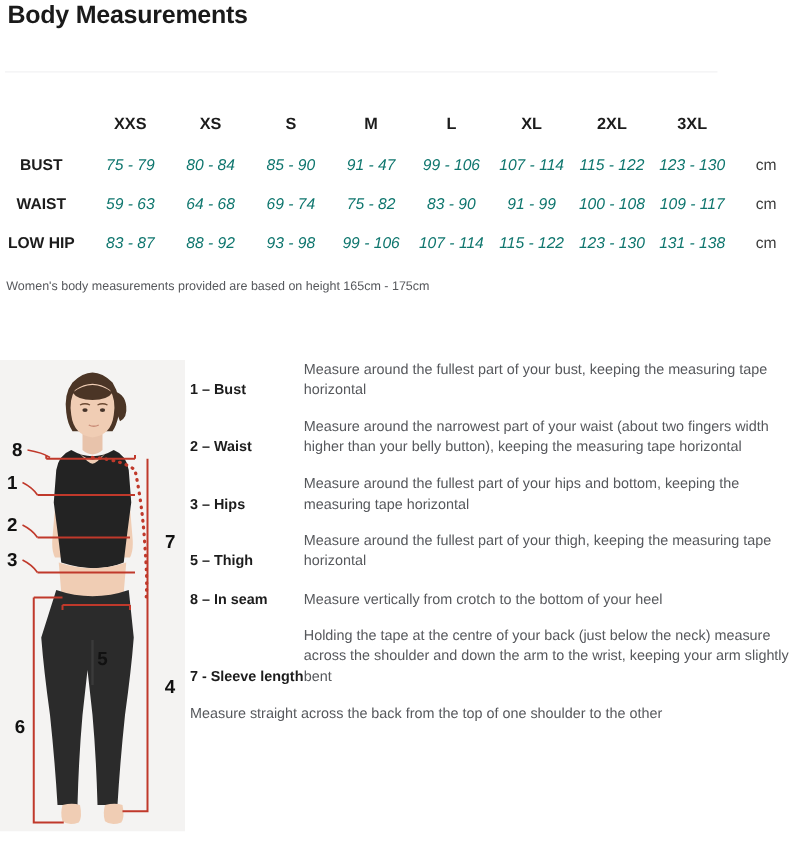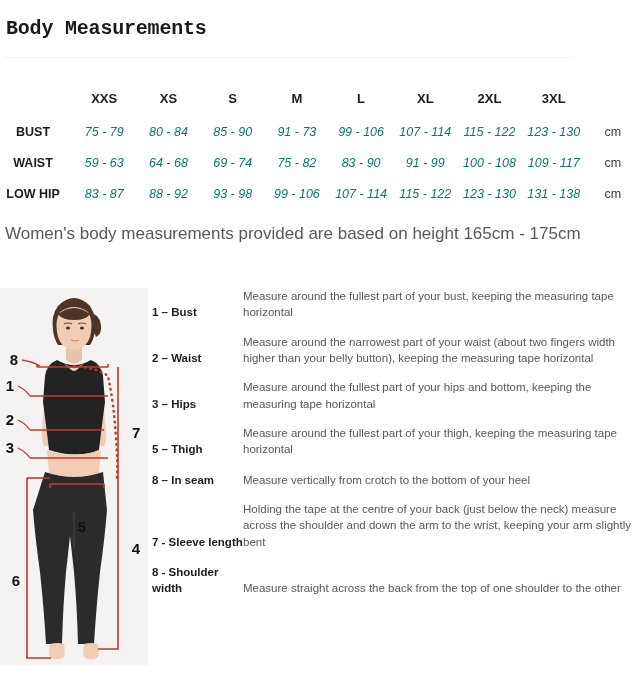--- a/index.html
+++ b/index.html
@@ -14,26 +14,25 @@
     overflow: hidden;
     font-family: "Liberation Sans", sans-serif;
     color: #4a4a4a;
     -webkit-font-smoothing: antialiased;
   }
 
   
   .page-title {
     position: absolute;
     left: 6px;
-    top: 17px;
+    top: 1px;
     font-size: 20px;
     font-weight: bold;
     color: #1a1a1a;
     letter-spacing: -0.2px;
-    font-family: Liberation Mono, monospace;
   }
 
   .divider {
     position: absolute;
     left: 4px;
     top: 57px;
     width: 570px;
     height: 1px;
     background: #f2f2f4;
   }
@@ -83,21 +82,21 @@
   .cell-unit {
     color: #3d3d3d;
     font-size: 12.5px;
     text-align: center;
   }
 
   .table-note {
     position: absolute;
     left: 5px;
     top: 224px;
-    font-size: 17px;
+    font-size: 10px;
     color: #56585c;
   }
 
   
   .figure-panel {
     position: absolute;
     left: 0;
     top: 288px;
     width: 148px;
     height: 377px;
@@ -166,21 +165,21 @@
       <th>3XL</th>
       <th></th>
     </tr>
   </thead>
   <tbody>
     <tr>
       <td class="row-label">BUST</td>
       <td class="cell-value">75 - 79</td>
       <td class="cell-value">80 - 84</td>
       <td class="cell-value">85 - 90</td>
-      <td class="cell-value">91 - 73</td>
+      <td class="cell-value">91 - 47</td>
       <td class="cell-value">99 - 106</td>
       <td class="cell-value">107 - 114</td>
       <td class="cell-value">115 - 122</td>
       <td class="cell-value">123 - 130</td>
       <td class="cell-unit">cm</td>
     </tr>
     <tr>
       <td class="row-label">WAIST</td>
       <td class="cell-value">59 - 63</td>
       <td class="cell-value">64 - 68</td>
@@ -306,16 +305,15 @@
   </div>
   <div class="guide-row">
     <div class="guide-label">8 – In seam</div>
     <div class="guide-desc">Measure vertically from crotch to the bottom of your heel</div>
   </div>
   <div class="guide-row">
     <div class="guide-label">7 - Sleeve length</div>
     <div class="guide-desc">Holding the tape at the centre of your back (just below the neck) measure across the shoulder and down the arm to the wrist, keeping your arm slightly bent</div>
   </div>
   <div class="guide-row">
-    <div class="guide-label">8 - Shoulder width</div>
     <div class="guide-desc">Measure straight across the back from the top of one shoulder to the other</div>
   </div>
 </div>
 
 </body></html>

